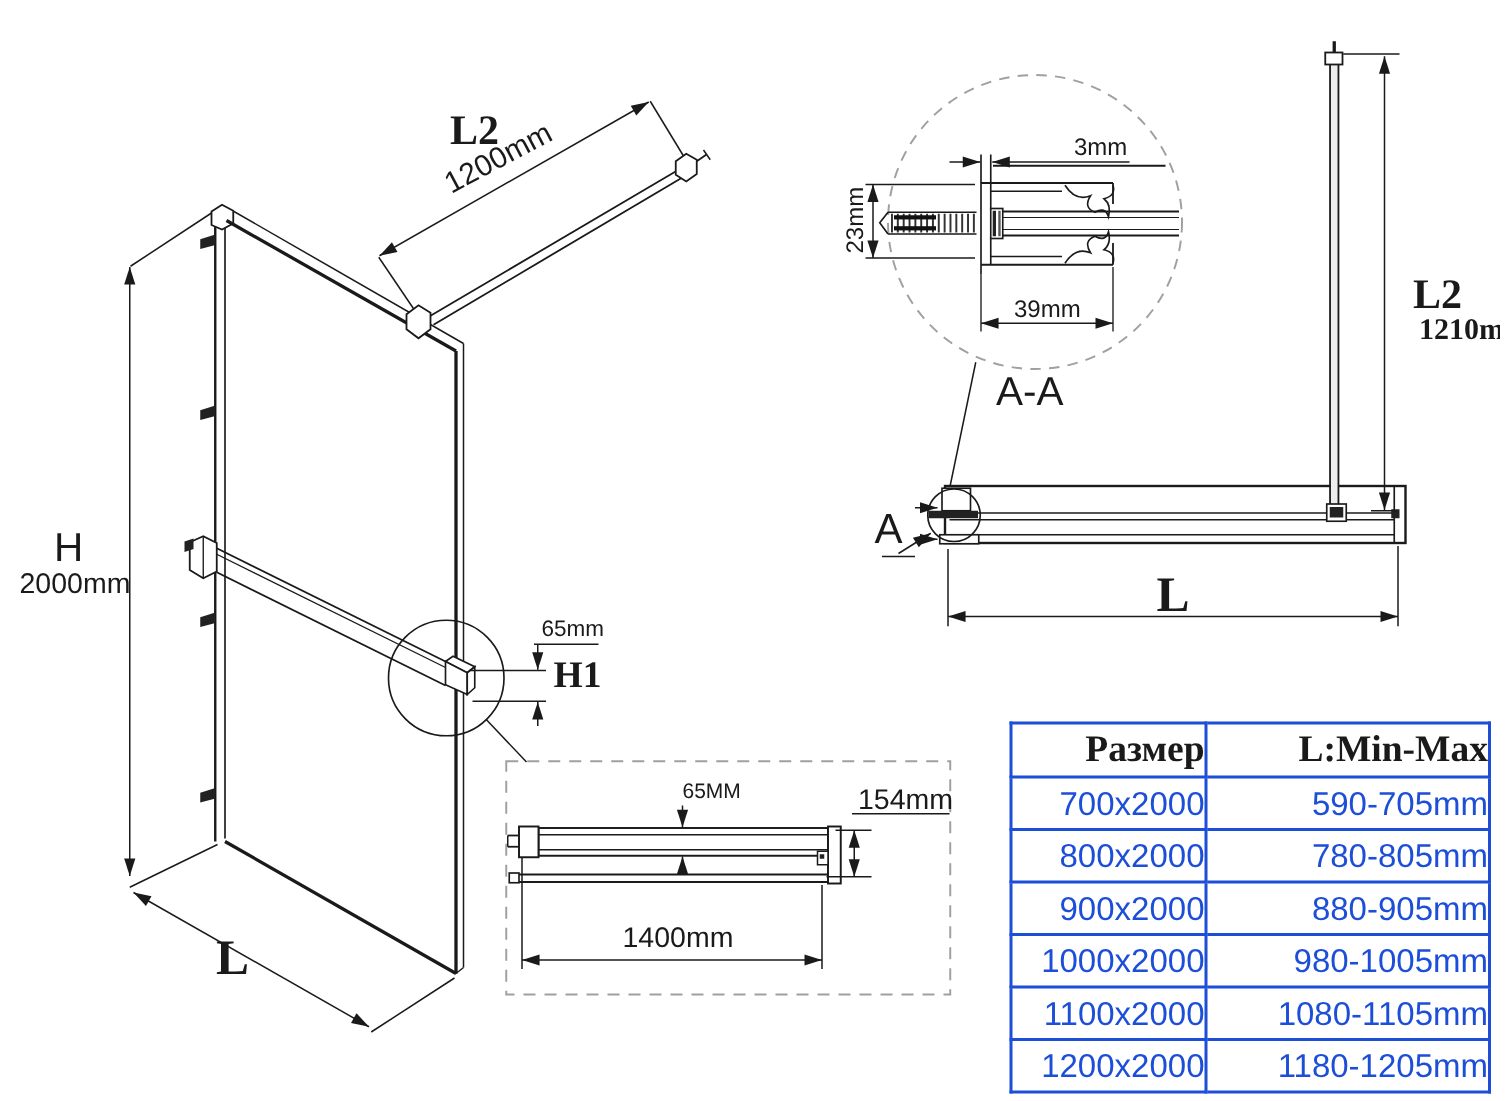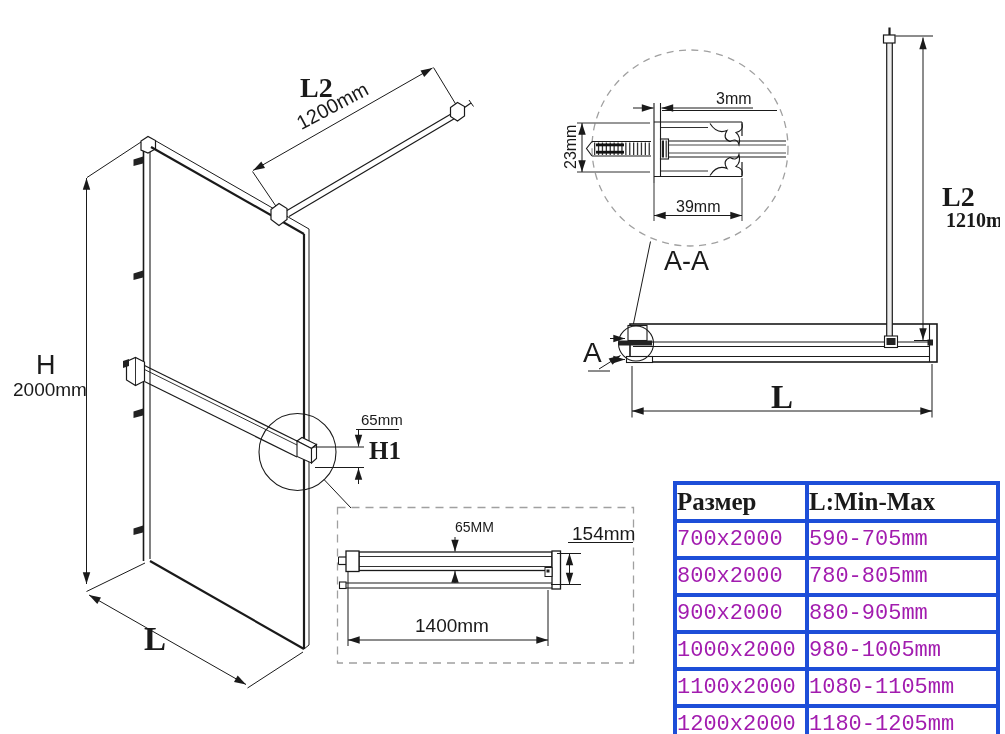--- a/index.html
+++ b/index.html
@@ -7,23 +7,23 @@
           font-family:"Liberation Sans",sans-serif;color:#1a1a1a;}
   #drawing{position:absolute;left:0;top:0;}
   .lbl{position:absolute;white-space:nowrap;line-height:1;color:#1a1a1a;}
   .sans{font-family:"Liberation Sans",sans-serif;}
   .serifb{font-family:"Liberation Serif",serif;font-weight:bold;}
   .rot-l2{transform:rotate(-28deg);transform-origin:0 50%;}
   .rot-23{transform:rotate(-90deg);transform-origin:50% 50%;width:44px;text-align:center;}
   
   #size-table{position:absolute;left:673px;top:481px;width:315px;height:234px;
               border-collapse:collapse;table-layout:fixed;}
-  #size-table td,#size-table th{border:4px solid #1d4ed8;text-align:left;vertical-align:middle;padding:0;}
+  #size-table td,#size-table th{border:2px solid #1d4ed8;text-align:right;vertical-align:middle;padding:0;}
   #size-table th{font-family:"Liberation Serif",serif;font-weight:bold;font-size:25px;height:34px;}
-  #size-table td{font-family:Liberation Mono, monospace;font-size:22px;color:#a21caf;height:33px;}
+  #size-table td{font-family:Liberation Sans, sans-serif;font-size:22px;color:#1d4ed8;height:33px;}
   .c1{width:128px;} .c2{width:187px;}
 </style>
 </head>
 <body>
 
 <div id="canvas">
 
 <svg id="drawing" width="1005" height="734" viewBox="0 0 1005 734" stroke="#1a1a1a" fill="none" stroke-linecap="butt">
   <defs>
     <marker id="arw" viewBox="0 0 12 8" refX="11.5" refY="4" markerWidth="13" markerHeight="8.5" orient="auto-start-reverse" markerUnits="userSpaceOnUse">

